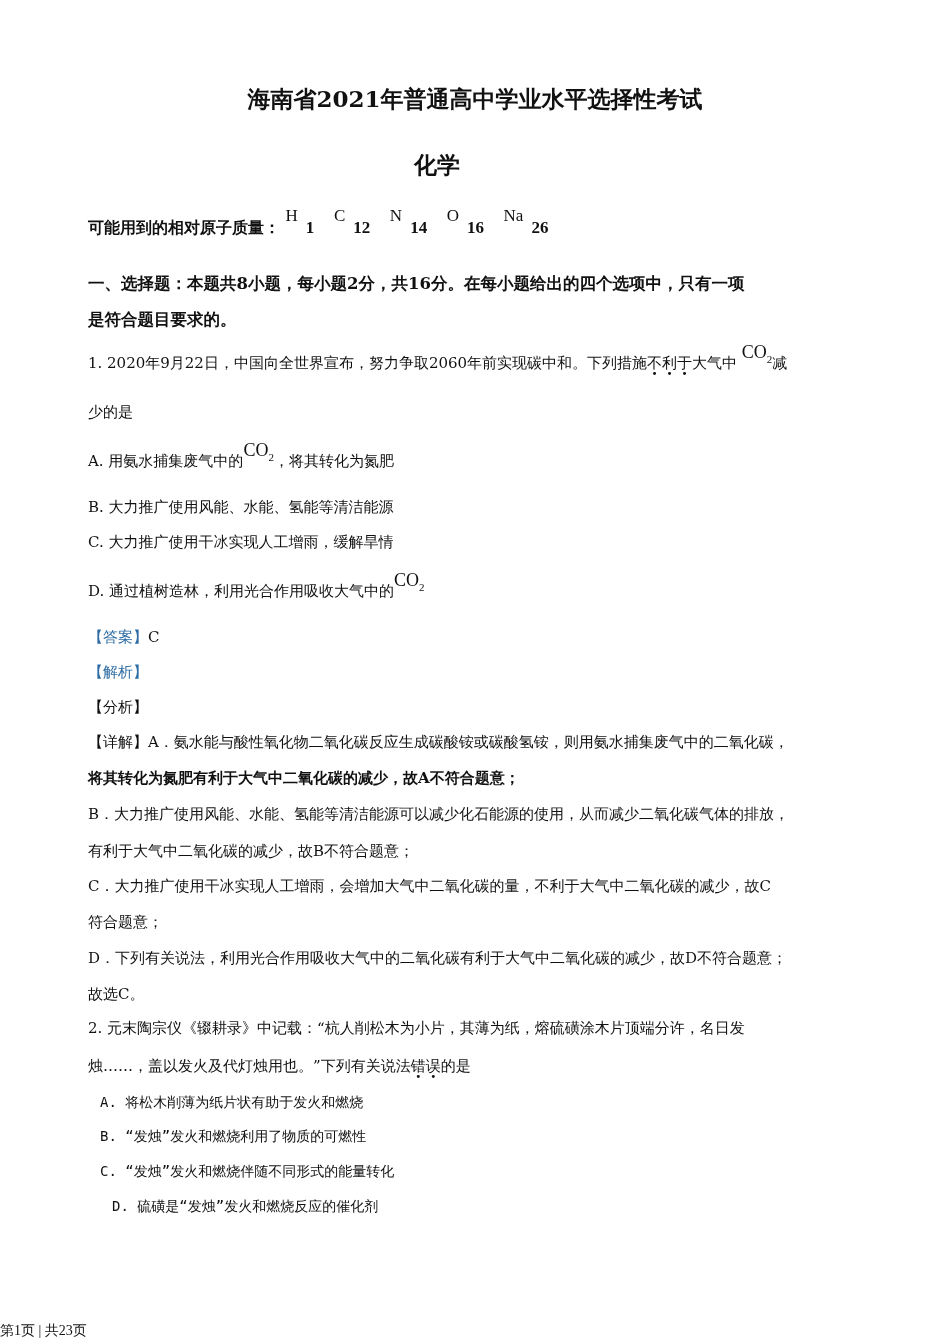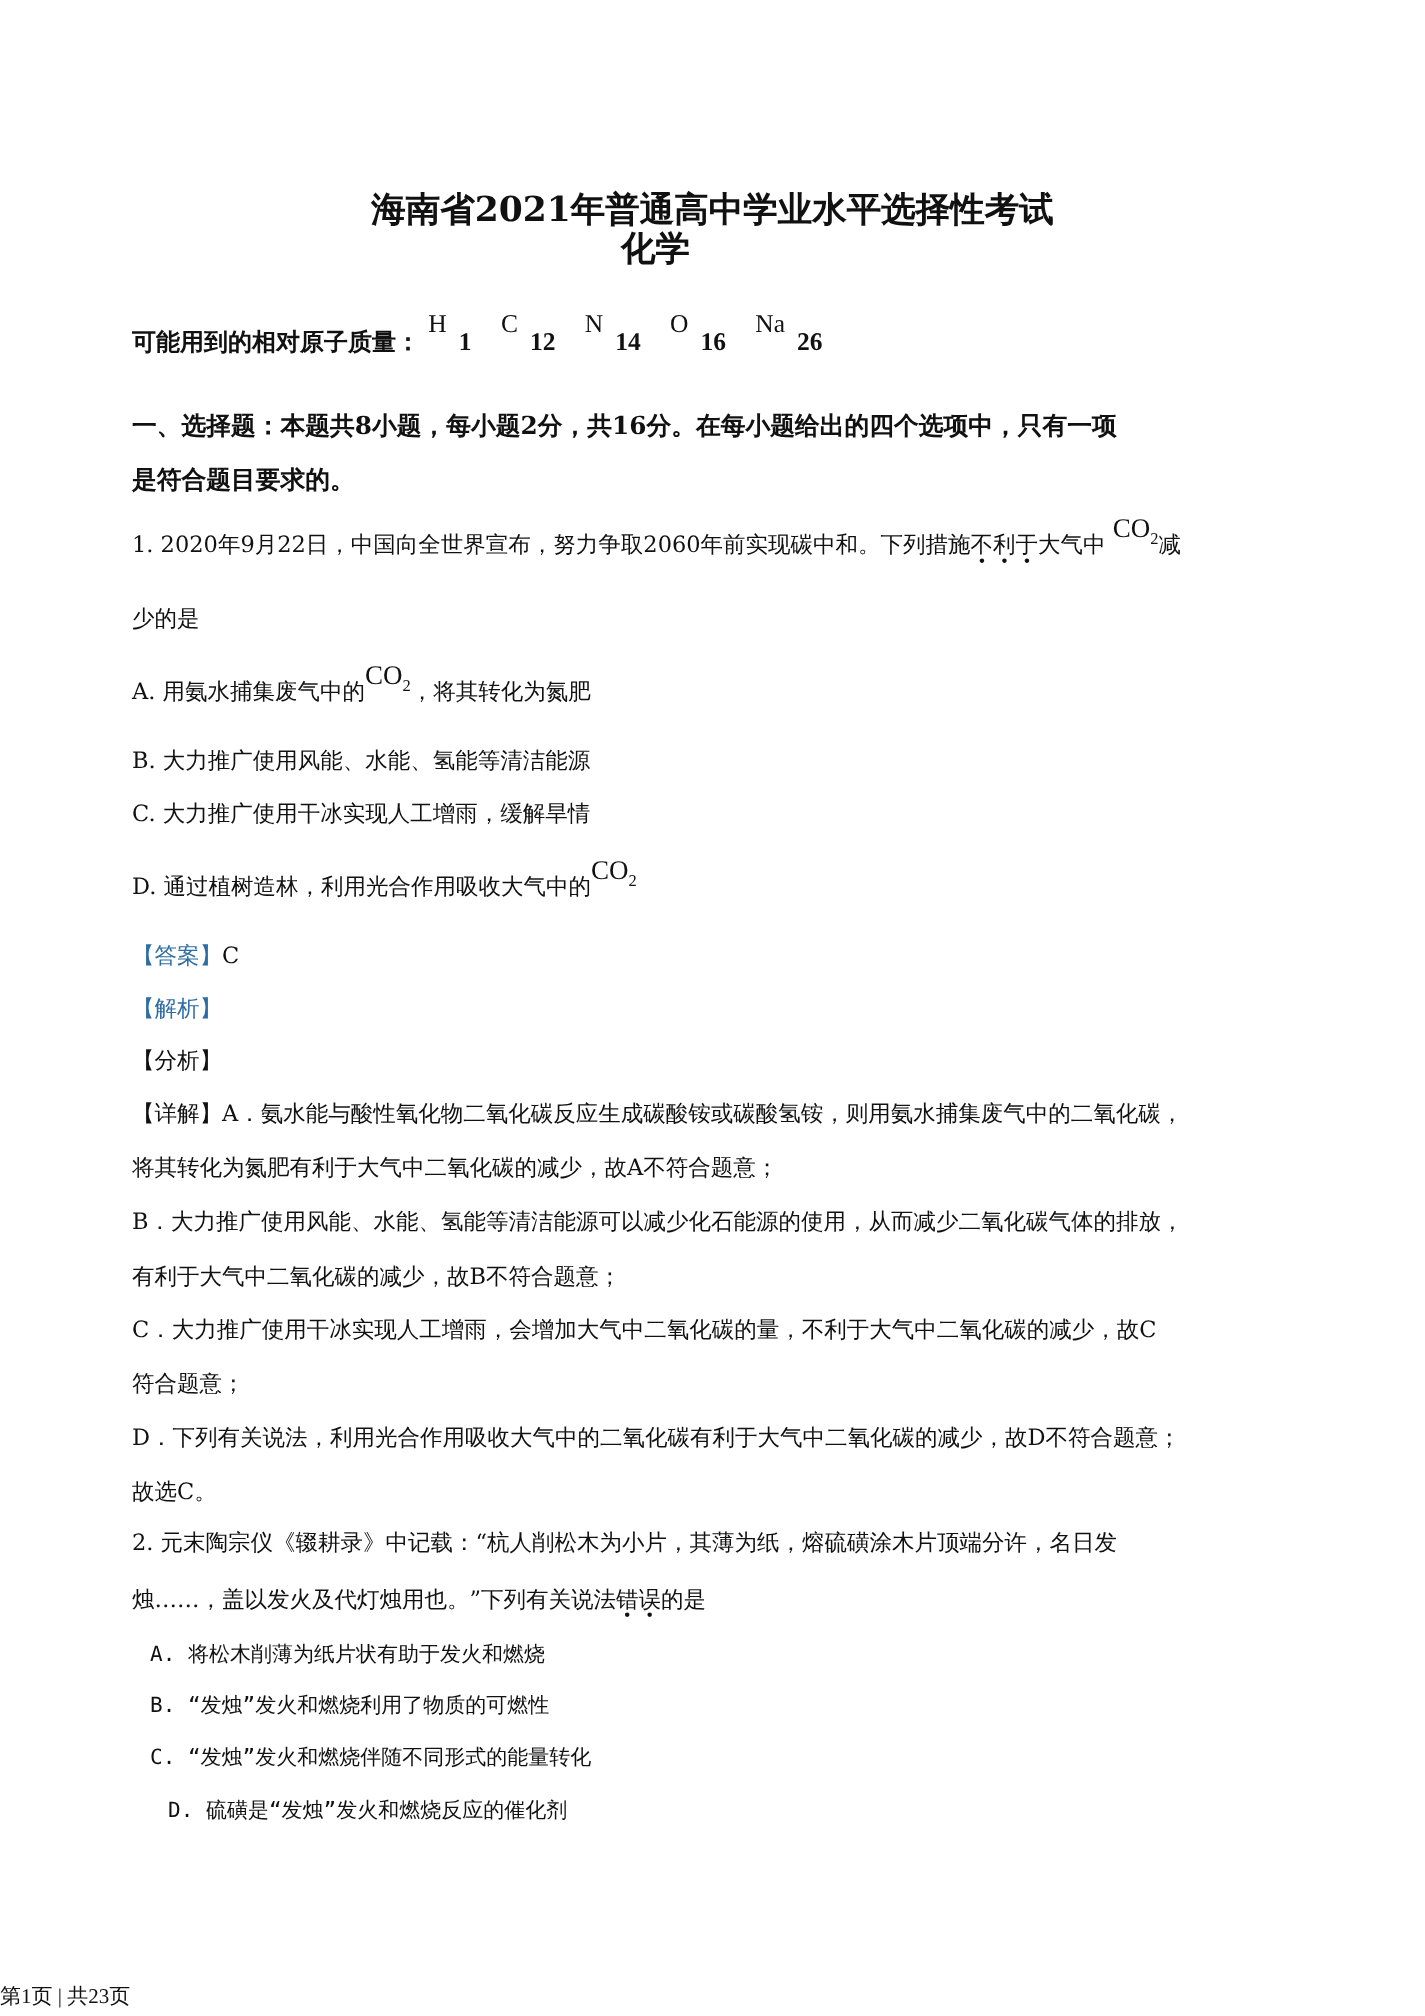--- a/index.html
+++ b/index.html
@@ -1,19 +1,19 @@
 <!DOCTYPE html>
 <html><head>
   <meta charset="utf-8">
   <style>
     html, body { margin: 0; padding: 0; background: #ffffff; }
     body { width: 950px; height: 1344px; position: relative; overflow: hidden;
       font-family: "DejaVu Serif", "Liberation Serif", serif; color: #111; }
     .abs { position: absolute; white-space: nowrap; }
-    .title { left: 0; width: 950px; text-align: center; top: 84px; font-size: 23px; font-weight: bold; margin-top: 40px; }
+    .title { left: 0; width: 950px; text-align: center; top: 84px; font-size: 23px; font-weight: bold; }
     .subject { left: 0; width: 874px; text-align: center; top: 150px; font-size: 23px; font-weight: bold; }
     .mass-label { left: 88px; top: 218px; font-size: 16px; font-weight: bold; }
     .mass-item { display: inline-block; position: relative; margin-right: 4px; }
     .mass-el { position: relative; top: -12px; font-weight: normal; font-family: "Liberation Serif", serif; font-size: 17px; margin-right: 8px; }
     .mass-num { font-family: "Liberation Serif", serif; font-weight: bold; font-size: 17px; margin-right: 10px; }
     .section { left: 88px; top: 266px; font-size: 16.5px; font-weight: bold; line-height: 36px; }
     .p { left: 88px; font-size: 15px; }
     .co2 { font-family: "Liberation Serif", serif; font-size: 18px; position: relative; top: -10px; }
     .co2 sub { font-size: 11px; }
     .em { position: relative; }
@@ -57,21 +57,21 @@
   <span>D. 通过植树造林，利用光合作用吸收大气中的</span><span class="co2"><span>CO</span><sub>2</sub></span>
 </div>
 
 <div class="abs p" style="top:628px;">
   <span class="blue">【答案】</span><span>C</span>
 </div>
 <div class="abs p blue" style="top:663px;">【解析】</div>
 <div class="abs p" style="top:698px;">【分析】</div>
 
 <div class="abs p" style="top:733px;">【详解】A．氨水能与酸性氧化物二氧化碳反应生成碳酸铵或碳酸氢铵，则用氨水捕集废气中的二氧化碳，</div>
-<div class="abs p" style="top:769px;">将其转化为氮肥有利于大气中二氧化碳的减少，故A不符合题意；</div>
+<div class="abs p" style="top:769px;font-weight:bold;">将其转化为氮肥有利于大气中二氧化碳的减少，故A不符合题意；</div>
 <div class="abs p" style="top:805px;">B．大力推广使用风能、水能、氢能等清洁能源可以减少化石能源的使用，从而减少二氧化碳气体的排放，</div>
 <div class="abs p" style="top:842px;">有利于大气中二氧化碳的减少，故B不符合题意；</div>
 <div class="abs p" style="top:877px;">C．大力推广使用干冰实现人工增雨，会增加大气中二氧化碳的量，不利于大气中二氧化碳的减少，故C</div>
 <div class="abs p" style="top:913px;">符合题意；</div>
 <div class="abs p" style="top:949px;">D．下列有关说法，利用光合作用吸收大气中的二氧化碳有利于大气中二氧化碳的减少，故D不符合题意；</div>
 <div class="abs p" style="top:985px;">故选C。</div>
 
 <div class="abs p" style="top:1019px;">2. 元末陶宗仪《辍耕录》中记载：“杭人削松木为小片，其薄为纸，熔硫磺涂木片顶端分许，名日发</div>
 <div class="abs p" style="top:1057px;">
   <span>烛……，盖以发火及代灯烛用也。”下列有关说法</span><span class="em">错</span><span class="em">误</span><span>的是</span>

